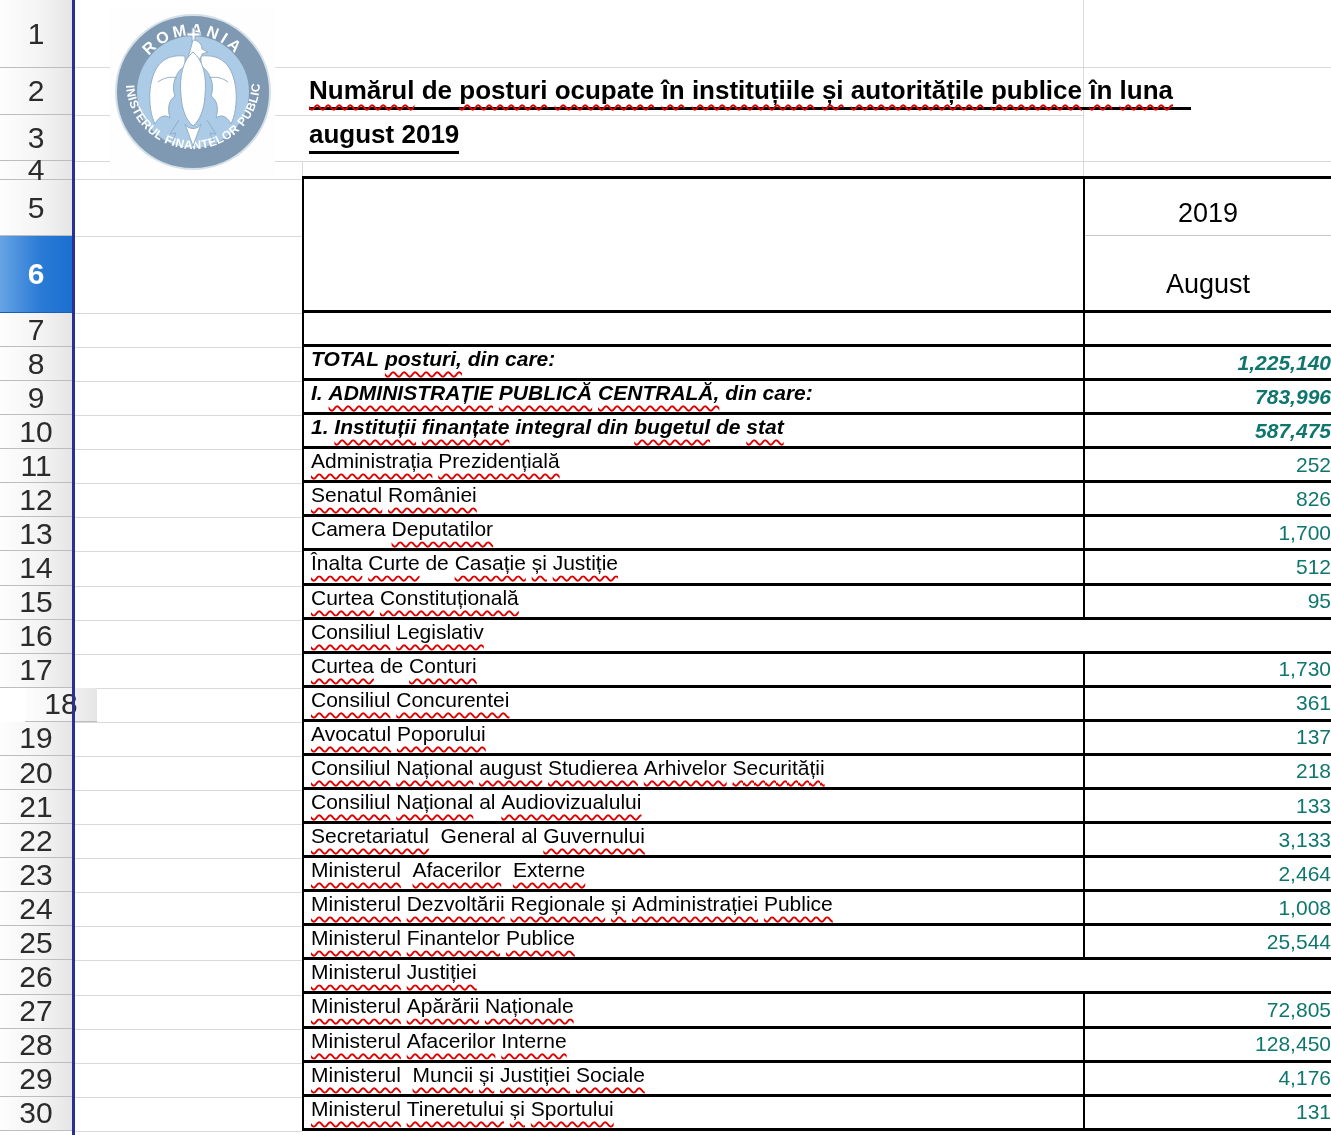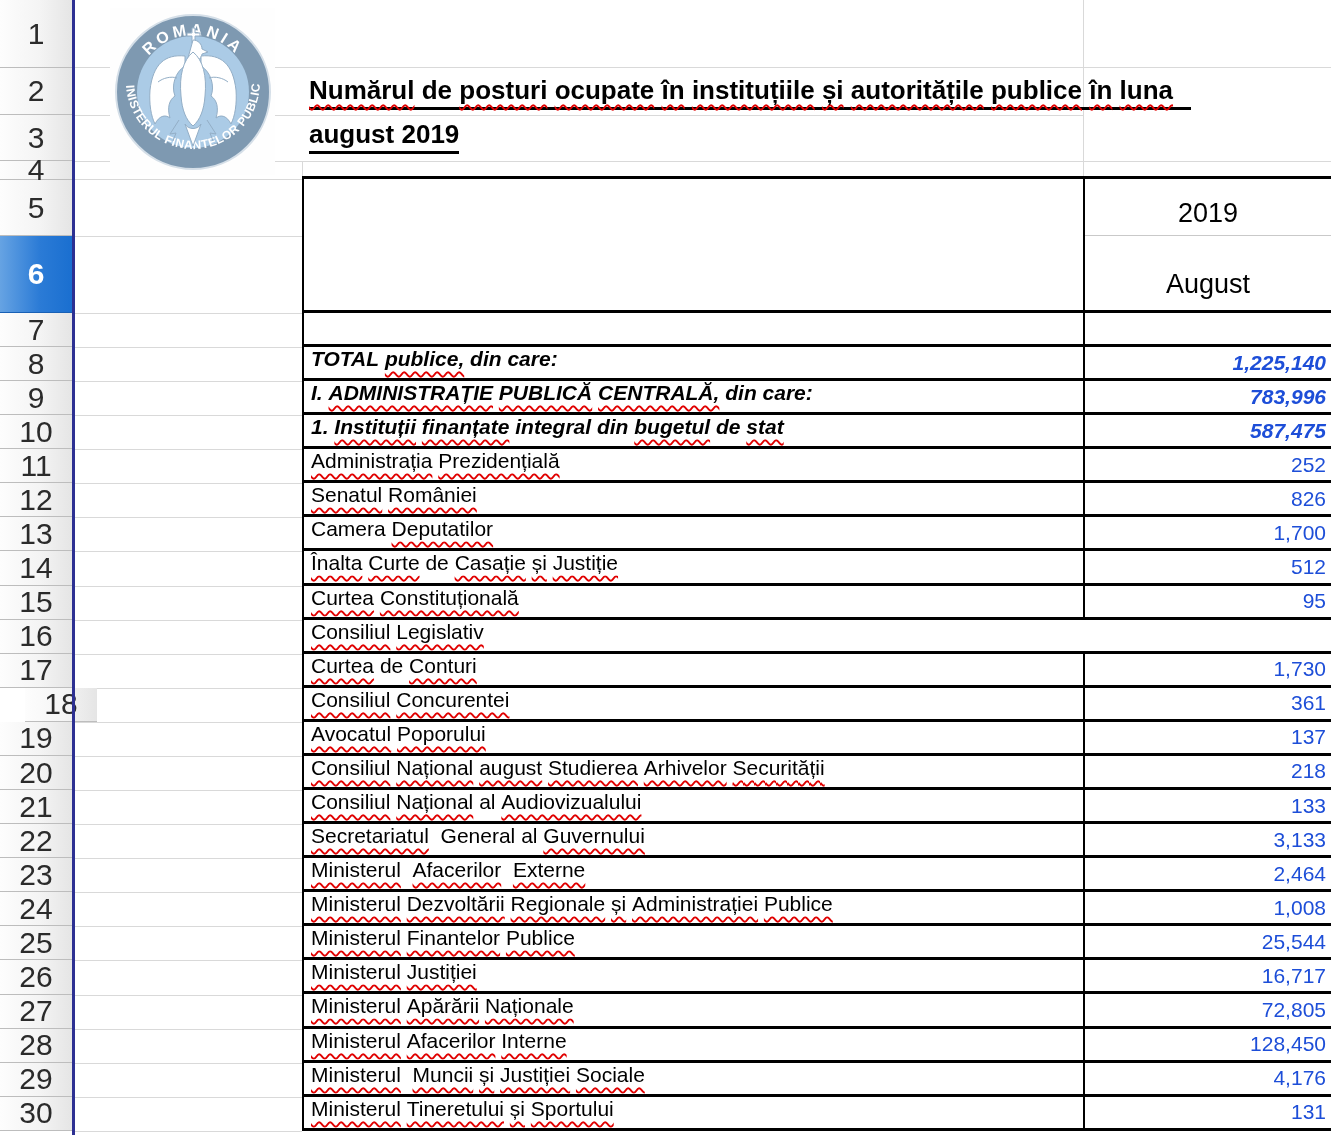--- a/index.html
+++ b/index.html
@@ -52,21 +52,21 @@
   .hval { width:248px; border-left:2px solid #000; display:flex; flex-direction:column; }
   .hyear { height:57px; border-bottom:1px solid #c9c9c9; display:flex; align-items:flex-end; justify-content:center;
            font-size:27px; color:#000; padding-bottom:6px; }
   .hmonth { flex:1; display:flex; align-items:flex-end; justify-content:center; font-size:27px; color:#000; padding-bottom:10px; }
   .sprow { height:34px; border-bottom:3px solid #000; display:flex; }
   .spname { flex:1; }
   .spval { width:248px; border-left:2px solid #000; }
   .trow { height:34.08px; border-bottom:3px solid #000; display:flex; }
   .tname { flex:1; padding-left:7px; display:flex; align-items:flex-start; font-size:21px; color:#000; white-space:nowrap; overflow:hidden; }
   .tval { width:248px; border-left:2px solid #000; display:flex; align-items:center; justify-content:flex-end;
-          padding-right:5px; font-size:21px; color:#1d4ed8; }
+          font-size:21px; color:#0f766e; }
   .trow.section .tname, .trow.section .tval { font-weight:bold; font-style:italic; }
 </style>
 </head>
 <body>
 
 <div class="screen">
 
   <div id="gridlines">
       <div class="gl" style="left: 75px; top: 67px; width: 1256px; height: 1px;"></div>
       <div class="gl" style="left: 75px; top: 115px; width: 1008px; height: 1px;"></div>
@@ -177,21 +177,21 @@
         <div class="hyear">2019</div>
         <div class="hmonth">August</div>
       </div>
     </div>
     <div class="sprow">
       <div class="spname"></div>
       <div class="spval"></div>
     </div>
     <div id="dataRows">
         <div class="trow section">
-          <div class="tname"><span>TOTAL</span>&nbsp;<span class="sq">publice,</span>&nbsp;<span>din</span>&nbsp;<span>care:</span></div>
+          <div class="tname"><span>TOTAL</span>&nbsp;<span class="sq">posturi,</span>&nbsp;<span>din</span>&nbsp;<span>care:</span></div>
           <div class="tval">1,225,140</div>
         </div>
         <div class="trow section">
           <div class="tname"><span>I.</span>&nbsp;<span class="sq">ADMINISTRAȚIE</span>&nbsp;<span class="sq">PUBLICĂ</span>&nbsp;<span class="sq">CENTRALĂ,</span>&nbsp;<span>din</span>&nbsp;<span>care:</span></div>
           <div class="tval">783,996</div>
         </div>
         <div class="trow section">
           <div class="tname"><span>1.</span>&nbsp;<span class="sq">Instituții</span>&nbsp;<span class="sq">finanțate</span>&nbsp;<span>integral</span>&nbsp;<span>din</span>&nbsp;<span class="sq">bugetul</span>&nbsp;<span>de</span>&nbsp;<span class="sq">stat</span></div>
           <div class="tval">587,475</div>
         </div>
@@ -249,21 +249,20 @@
         <div class="trow">
           <div class="tname"><span class="sq">Ministerul</span>&nbsp;<span class="sq">Dezvoltării</span>&nbsp;<span class="sq">Regionale</span>&nbsp;<span class="sq">și</span>&nbsp;<span class="sq">Administrației</span>&nbsp;<span class="sq">Publice</span></div>
           <div class="tval">1,008</div>
         </div>
         <div class="trow">
           <div class="tname"><span class="sq">Ministerul</span>&nbsp;<span class="sq">Finantelor</span>&nbsp;<span class="sq">Publice</span></div>
           <div class="tval">25,544</div>
         </div>
         <div class="trow">
           <div class="tname"><span class="sq">Ministerul</span>&nbsp;<span class="sq">Justiției</span></div>
-          <div class="tval">16,717</div>
         </div>
         <div class="trow">
           <div class="tname"><span class="sq">Ministerul</span>&nbsp;<span class="sq">Apărării</span>&nbsp;<span class="sq">Naționale</span></div>
           <div class="tval">72,805</div>
         </div>
         <div class="trow">
           <div class="tname"><span class="sq">Ministerul</span>&nbsp;<span class="sq">Afacerilor</span>&nbsp;<span class="sq">Interne</span></div>
           <div class="tval">128,450</div>
         </div>
         <div class="trow">

